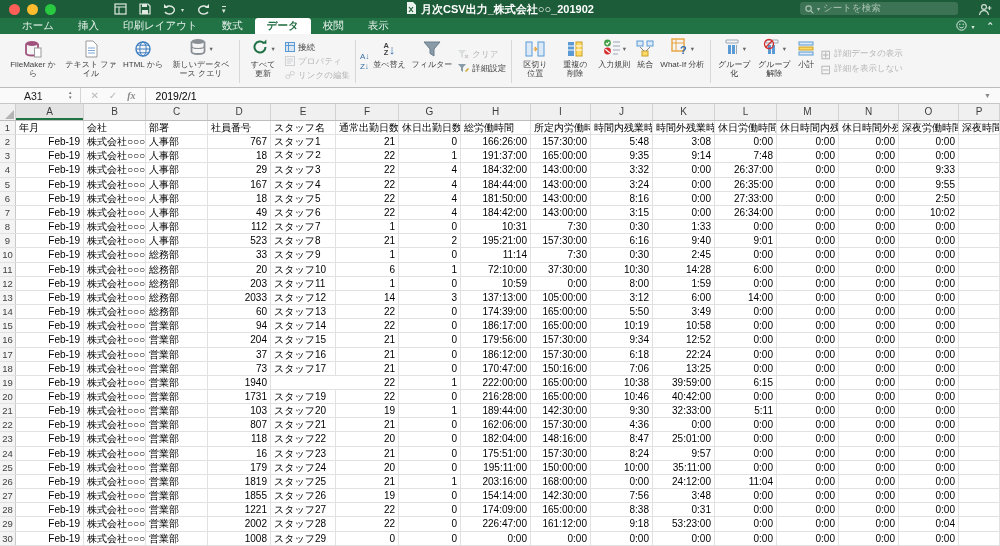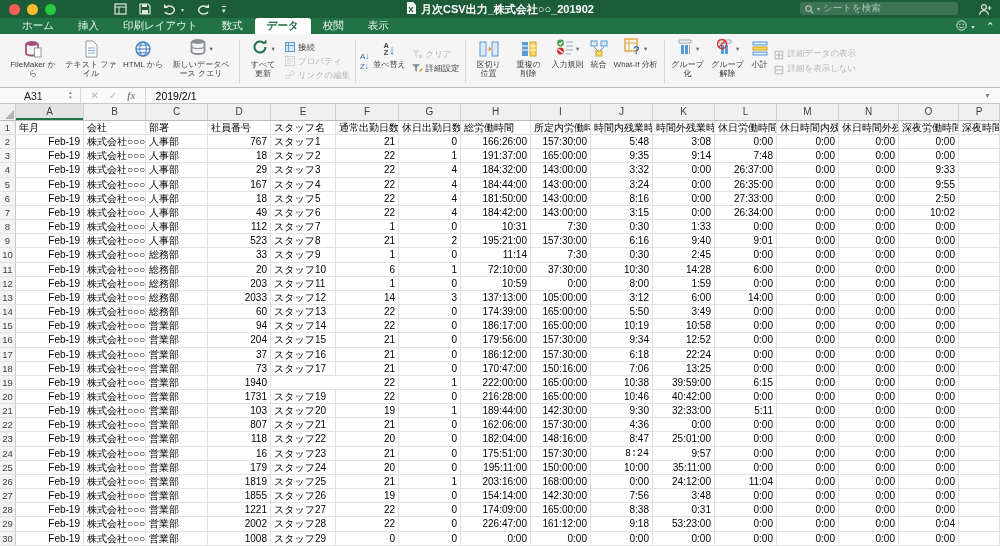--- a/index.html
+++ b/index.html
@@ -269,20 +269,28 @@
           <span class="azcol">
             <span>A</span>
             <span>Z</span>
           </span>
           <span class="sortarrow">↓</span>
         </span>
       </span>
     <span class="rlbl">並べ替え</span>
   </div>
 
+  <div class="rbtn">
+    <span class="ric">
+      <svg width="20" height="18" viewBox="0 0 20 18">
+          <path d="M2 2h16l-6 7v7l-4-2.6V9z" fill="#8a9ba8" stroke="#6b7d8a"></path>
+        </svg>
+    </span>
+    <span class="rlbl">フィルター</span>
+  </div>
 
   <div class="stack">
     <div class="srow dis2">
       <span>
         <svg width="12" height="10" viewBox="0 0 12 10">
             <path d="M1 1h8l-3 3.5V9L4 7.5V4.5z" fill="#b9c2c9"></path>
             <path d="M8 6l3 3M11 6L8 9" stroke="#d88" stroke-width="1.2"></path>
           </svg>
       </span>
       <span>クリア</span>
@@ -495,21 +503,21 @@
         <div class="cell ar" style="width: 60px;">0:00</div>
         <div class="cell ar" style="width: 60px;">0:00</div>
         <div class="cell al" style="width: 41px;"></div>
       </div>
       <div class="grow">
         <div class="gut">3</div>
         <div class="cell ar" style="width: 68px;">Feb-19</div>
         <div class="cell al" style="width: 62px;">株式会社○○○</div>
         <div class="cell al" style="width: 62px;">人事部</div>
         <div class="cell ar" style="width: 63px;">18</div>
-        <div class="cell al" style="width: 65px;">スタッフ2</div>
+        <div class="cell al" style="width: 65px; font-family: Liberation Mono, monospace;">スタッフ2</div>
         <div class="cell ar" style="width: 63px;">22</div>
         <div class="cell ar" style="width: 62px;">1</div>
         <div class="cell ar" style="width: 70px;">191:37:00</div>
         <div class="cell ar" style="width: 60px;">165:00:00</div>
         <div class="cell ar" style="width: 62px;">9:35</div>
         <div class="cell ar" style="width: 62px;">9:14</div>
         <div class="cell ar" style="width: 62px;">7:48</div>
         <div class="cell ar" style="width: 62px;">0:00</div>
         <div class="cell ar" style="width: 60px;">0:00</div>
         <div class="cell ar" style="width: 60px;">0:00</div>
@@ -899,21 +907,21 @@
         <div class="gut">24</div>
         <div class="cell ar" style="width: 68px;">Feb-19</div>
         <div class="cell al" style="width: 62px;">株式会社○○○</div>
         <div class="cell al" style="width: 62px;">営業部</div>
         <div class="cell ar" style="width: 63px;">16</div>
         <div class="cell al" style="width: 65px;">スタッフ23</div>
         <div class="cell ar" style="width: 63px;">21</div>
         <div class="cell ar" style="width: 62px;">0</div>
         <div class="cell ar" style="width: 70px;">175:51:00</div>
         <div class="cell ar" style="width: 60px;">157:30:00</div>
-        <div class="cell ar" style="width: 62px; font-family: Liberation Mono, monospace;">8:24</div>
+        <div class="cell ar" style="width: 62px;">8:24</div>
         <div class="cell ar" style="width: 62px;">9:57</div>
         <div class="cell ar" style="width: 62px;">0:00</div>
         <div class="cell ar" style="width: 62px;">0:00</div>
         <div class="cell ar" style="width: 60px;">0:00</div>
         <div class="cell ar" style="width: 60px;">0:00</div>
         <div class="cell al" style="width: 41px;"></div>
       </div>
       <div class="grow">
         <div class="gut">25</div>
         <div class="cell ar" style="width: 68px;">Feb-19</div>

